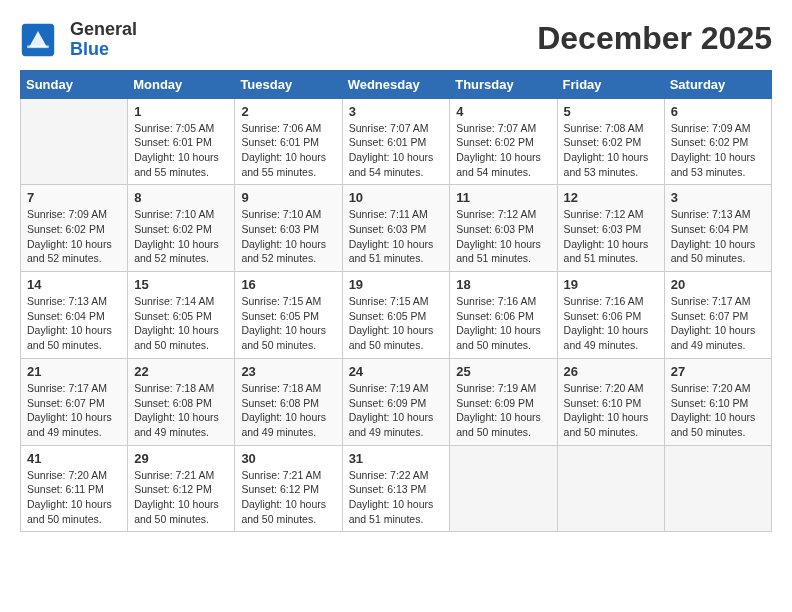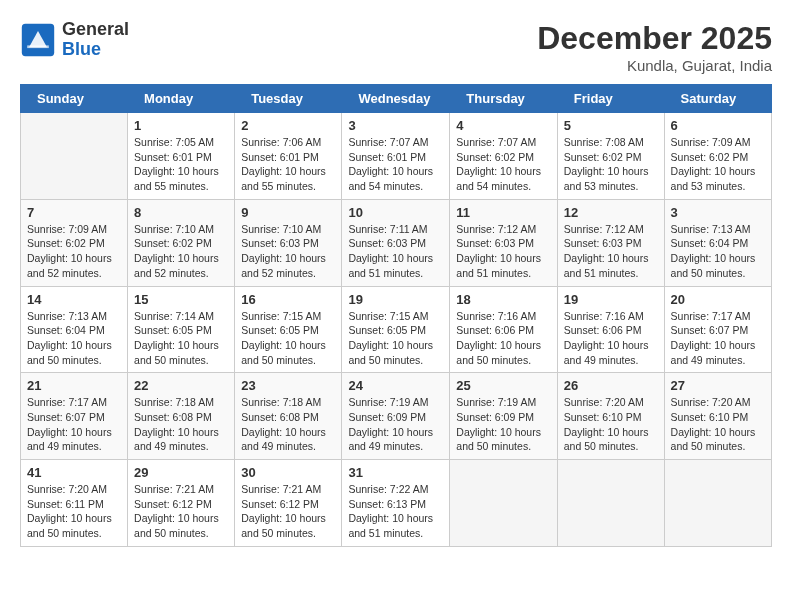--- a/index.html
+++ b/index.html
@@ -12,21 +12,21 @@
     }
     .header {
       display: flex;
       justify-content: space-between;
       align-items: flex-start;
       margin-bottom: 10px;
     }
     .logo {
       display: flex;
       align-items: center;
-      gap: 6px;
+      gap: 14px;
     }
     .logo-text {
       display: flex;
       flex-direction: column;
       font-size: 18px;
       font-weight: bold;
       line-height: 1.1;
     }
     .logo-general { color: #333; }
     .logo-blue { color: #1a6abf; }
@@ -48,21 +48,21 @@
     }
     .calendar {
       width: 100%;
       border-collapse: collapse;
       border: 1px solid #ccc;
     }
     .calendar th {
       background-color: #2e6db4;
       color: #fff;
       text-align: left;
-      padding: 6px 16px;
+      padding: 6px 5px;
       font-size: 13px;
       border: 1px solid #2e6db4;
     }
     .calendar td {
       vertical-align: top;
       padding: 5px 6px;
       border: 1px solid #ccc;
       width: 108px;
       min-height: 80px;
       font-size: 11px;
@@ -97,21 +97,20 @@
       <polygon points="10,28 20,10 30,28" fill="white" opacity="0.9"></polygon>
       <rect x="8" y="26" width="24" height="3" fill="white" opacity="0.7"></rect>
     </svg>
     <div class="logo-text">
       <span class="logo-general">General</span>
       <span class="logo-blue">Blue</span>
     </div>
   </div>
   <div class="title-block">
     <div class="month-title">December 2025</div>
-    <div class="subtitle">Kundla, Gujarat, India</div>
   </div>
 </div>
 
 <table class="calendar">
   <thead>
     <tr>
     <th>Sunday</th>
         <th>Monday</th>
         <th>Tuesday</th>
         <th>Wednesday</th>

